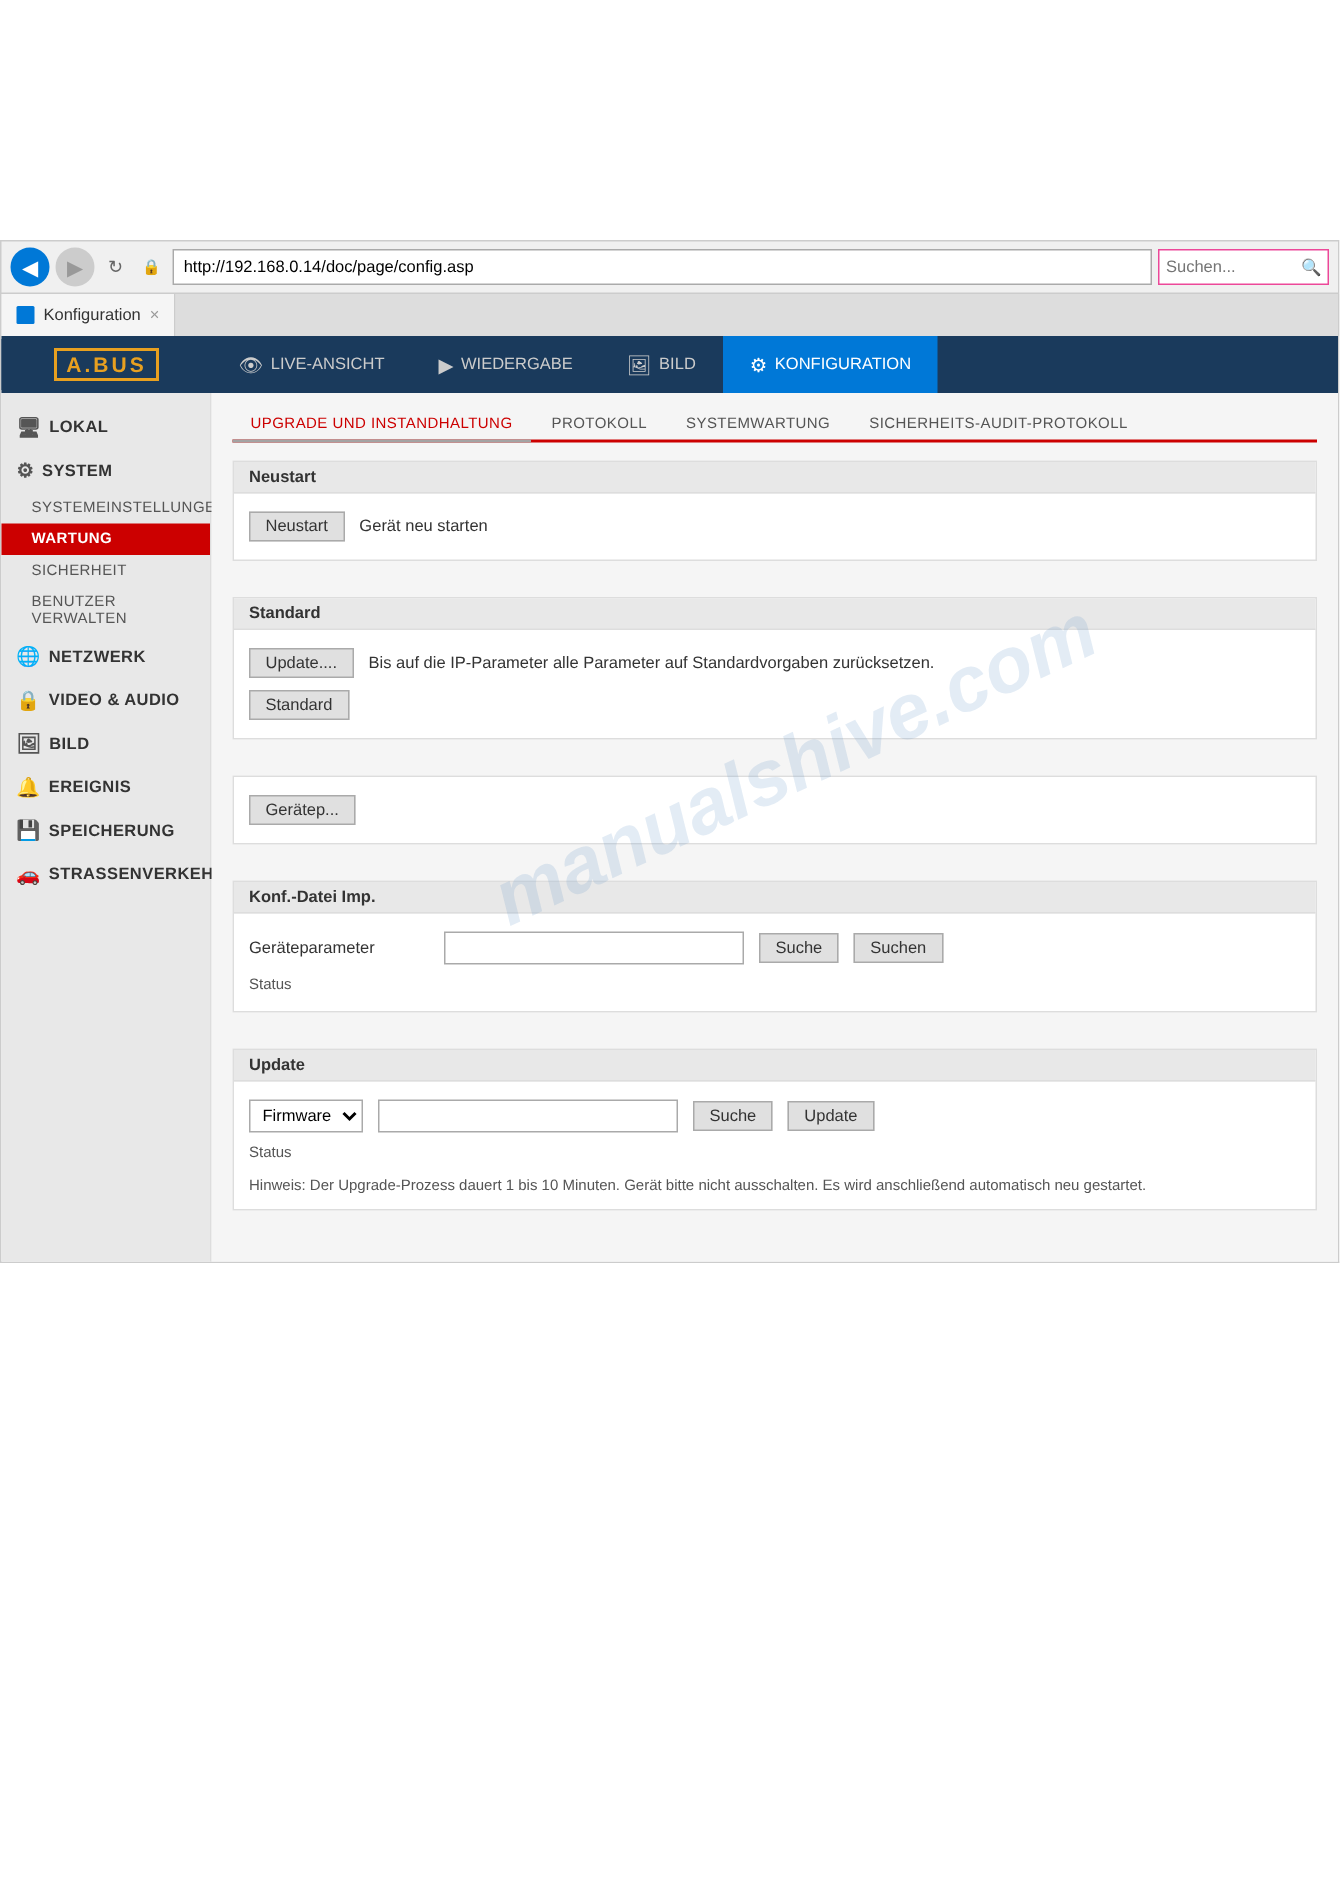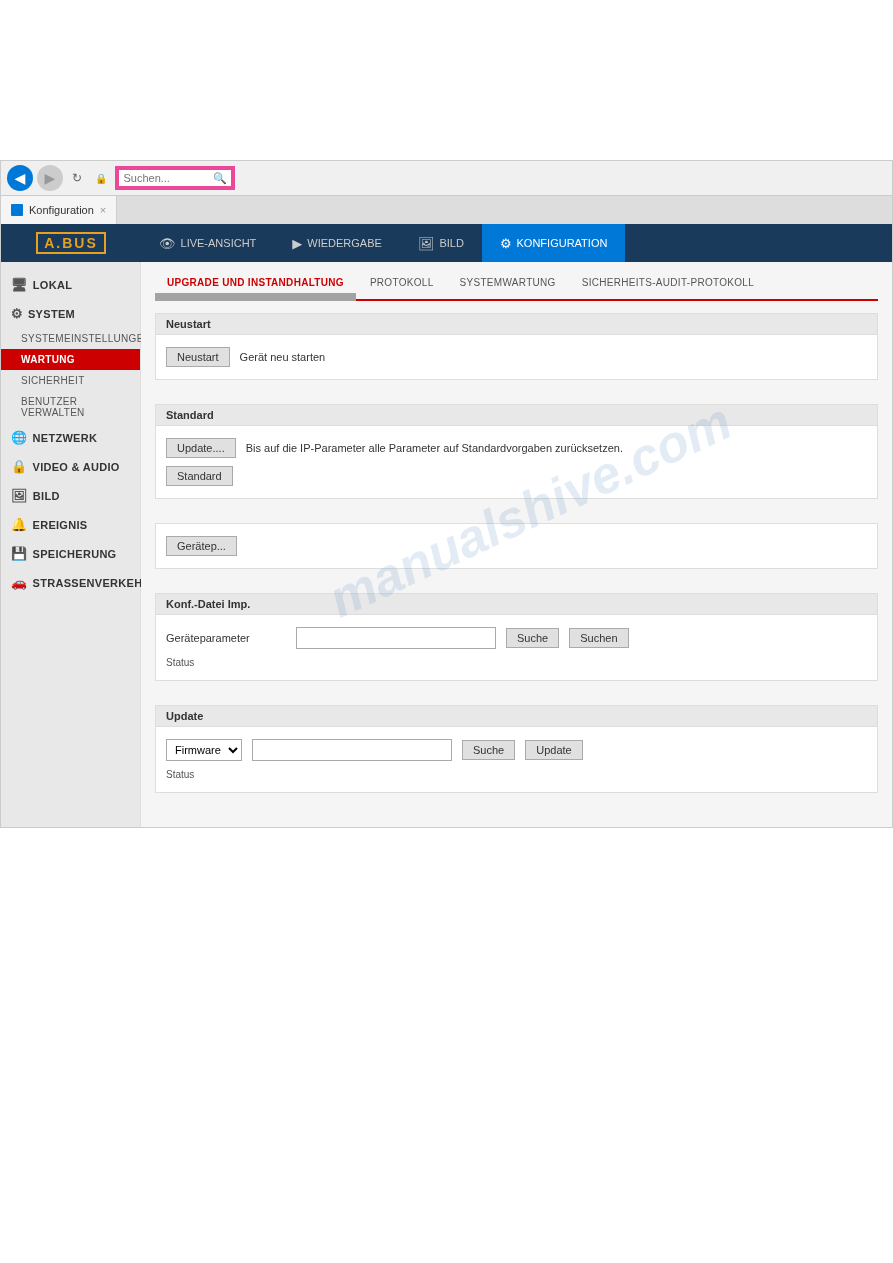--- a/index.html
+++ b/index.html
@@ -183,22 +183,22 @@
       font-size: 10px;
       cursor: pointer;
       color: #555;
       text-transform: uppercase;
       letter-spacing: 0.3px;
       border-bottom: 2px solid transparent;
       margin-bottom: -2px;
     }
     .main-tab.active {
       color: #cc0000;
-      border-bottom: 8px solid #a3a3a3;
-      font-weight: bold;
+      border-bottom: 2px solid #a3a3a3;
+      font-weight: normal;
     }
 
     
     .section-block {
       background: #fff;
       border: 1px solid #ddd;
       margin-bottom: 24px;
     }
     .section-header {
       background: #e8e8e8;
@@ -287,21 +287,22 @@
 
   <div class="browser-toolbar">
     <div class="browser-back-btn">
       <span>◀</span>
     </div>
     <div class="browser-forward-btn">
       <span style="color:#999;">▶</span>
     </div>
     <div class="browser-refresh-btn">↻</div>
     <span style="font-size:10px;color:#666;padding:0 4px;">🔒</span>
-    <div style="display:flex;align-items:center;border:4px solid #ec4899;background:#fff;height:24px;padding:0 4px;">
+    <input class="browser-url-bar" type="text" value="http://192.168.0.14/doc/page/config.asp" style="">
+    <div style="display:flex;align-items:center;border:1px solid #ec4899;background:#fff;height:24px;padding:0 4px;">
       <input type="text" style="border: none; outline: none; font-size: 11px; width: 90px;" placeholder="Suchen...">
       <span style="font-size:11px;color:#888;">🔍</span>
     </div>
   </div>
 
   <div class="browser-tab-bar">
     <div class="browser-tab">
       <div class="tab-favicon"></div>
       <span>Konfiguration</span>
       <span class="tab-close">×</span>
@@ -461,20 +462,21 @@
               <select class="dropdown-select">
                 <option>Firmware</option>
               </select>
               <input class="text-input" type="text" style="width: 200px;">
               <button class="btn">Suche</button>
               <button class="btn">Update</button>
             </div>
             <div class="section-row">
               <span class="status-label">Status</span>
             </div>
+            <p class="hint-text">Hinweis: Der Upgrade-Prozess dauert 1 bis 10 Minuten. Gerät bitte nicht ausschalten. Es wird anschließend automatisch neu gestartet.</p>
           </div>
         </div>
 
       </div>
 
     </div>
 
   </div>
 
   <div class="watermark">manualshive.com</div>

